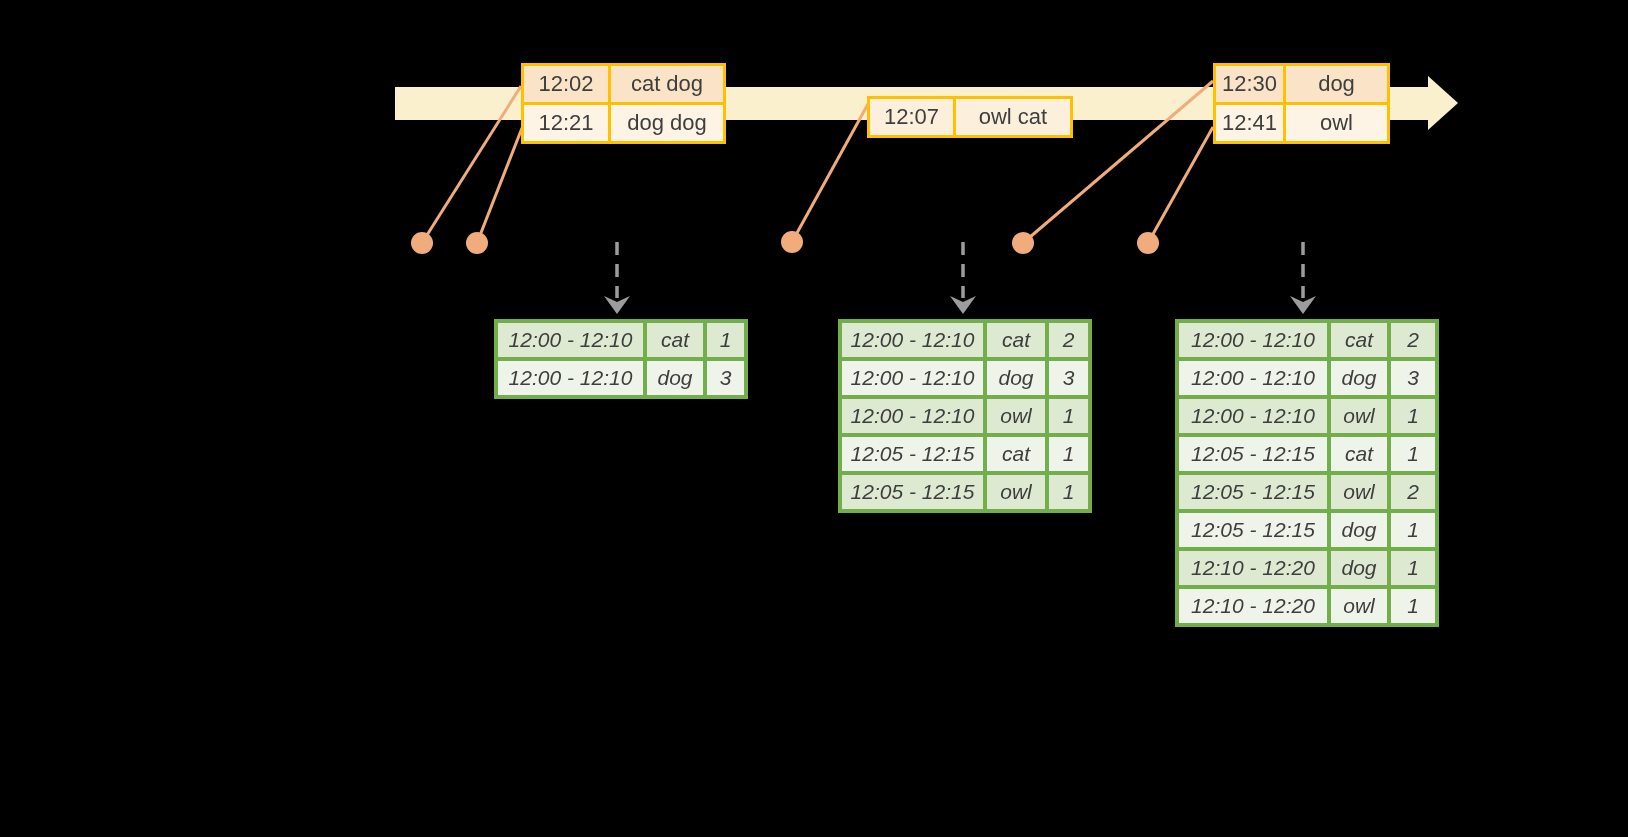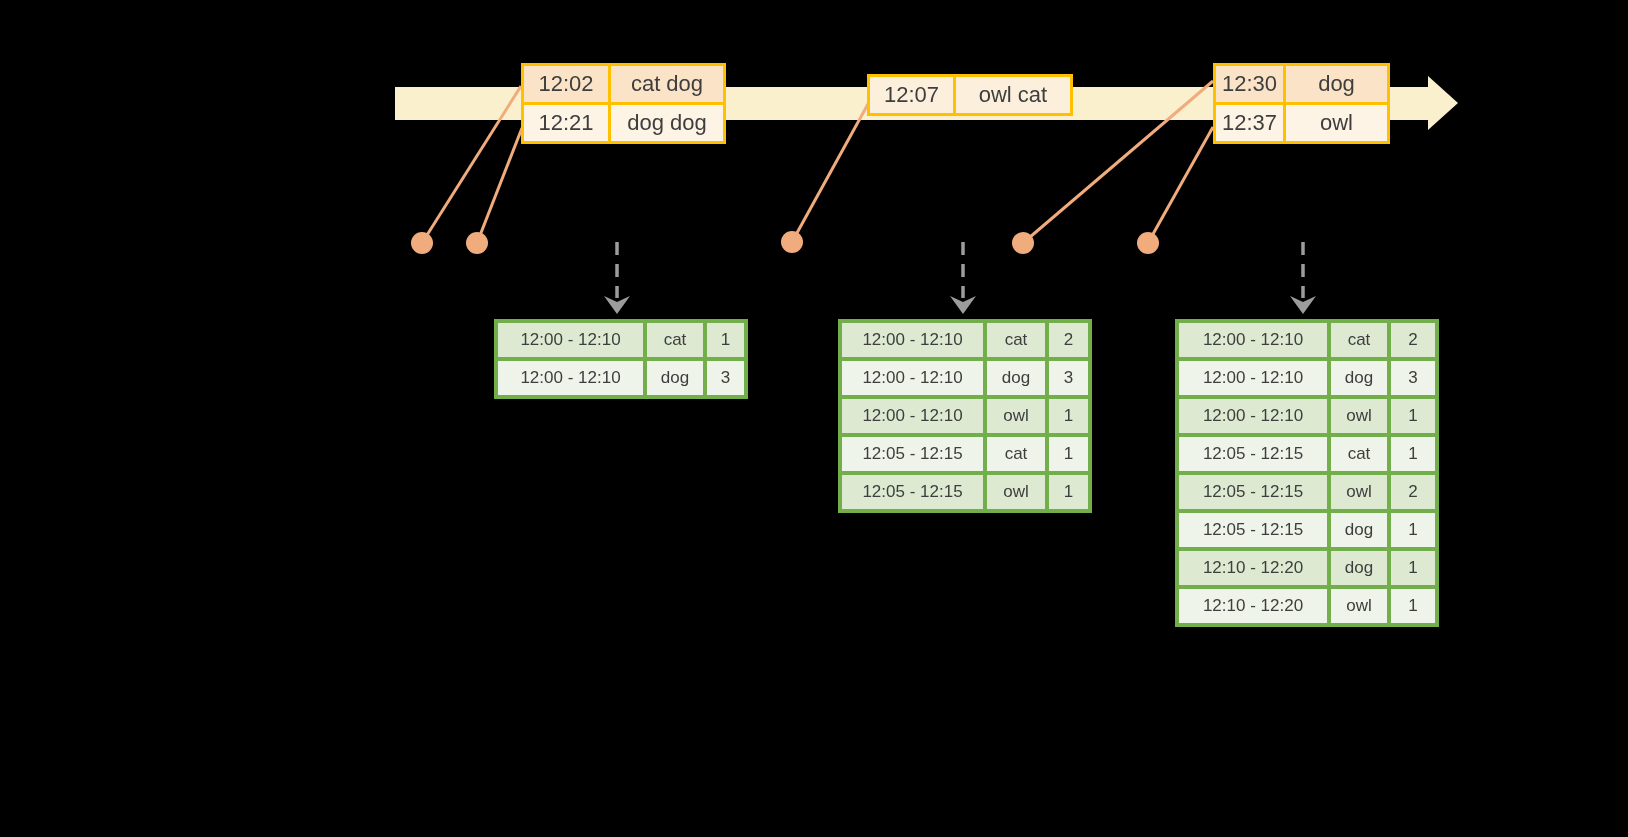--- a/index.html
+++ b/index.html
@@ -31,27 +31,27 @@
   .dashed{stroke:var(--arrow-gray);stroke-width:3.5;stroke-dasharray:13 9;}
   .chevron{fill:var(--arrow-gray);}
   
   table{border-collapse:collapse;table-layout:fixed;position:absolute;z-index:2;}
   td{padding:0;text-align:center;color:var(--ink);overflow:hidden;white-space:nowrap;}
   .event-table td{border:3px solid var(--gold);height:36px;font-size:22px;}
   .event-table tr:nth-child(odd) td{background:var(--event-row-dark);}
   .event-table tr:nth-child(even) td{background:var(--event-row-light);}
   #et2 tr td{background:var(--event-row-cream);}
   #et1{left:521px;top:63px;}
-  #et2{left:867px;top:74px;}
+  #et2{left:867px;top:96px;}
   #et3{left:1213px;top:63px;}
   #et1 .c-time{width:87px}  #et1 .c-text{width:115px}
   #et2 .c-time{width:86px}  #et2 .c-text{width:117px}
   #et3 .c-time{width:70px}  #et3 .c-text{width:104px}
   
-  .result-table td{border:4px solid var(--green);height:34px;font-size:17px;}
+  .result-table td{border:4px solid var(--green);height:34px;font-size:21px;font-style:italic;}
   .result-table tr:nth-child(odd) td{background:var(--green-row-dark);}
   .result-table tr:nth-child(even) td{background:var(--green-row-light);}
   #rt1{left:494px;top:319px;}
   #rt2{left:838px;top:319px;}
   #rt3{left:1175px;top:319px;}
   #rt1 .c-win{width:149px} #rt1 .c-word{width:60px} #rt1 .c-count{width:41px}
   #rt2 .c-win{width:145px} #rt2 .c-word{width:62px} #rt2 .c-count{width:43px}
   #rt3 .c-win{width:152px} #rt3 .c-word{width:60px} #rt3 .c-count{width:48px}
 </style>
 </head>
@@ -116,21 +116,21 @@
     <colgroup>
         <col class="c-time">
         <col class="c-text">
       </colgroup>
     <tbody>
         <tr>
           <td>12:30</td>
           <td>dog</td>
         </tr>
         <tr>
-          <td>12:37</td>
+          <td>12:41</td>
           <td>owl</td>
         </tr>
       </tbody>
   </table>
 
   <table id="rt1" class="result-table">
     <colgroup>
         <col class="c-win">
         <col class="c-word">
         <col class="c-count">

